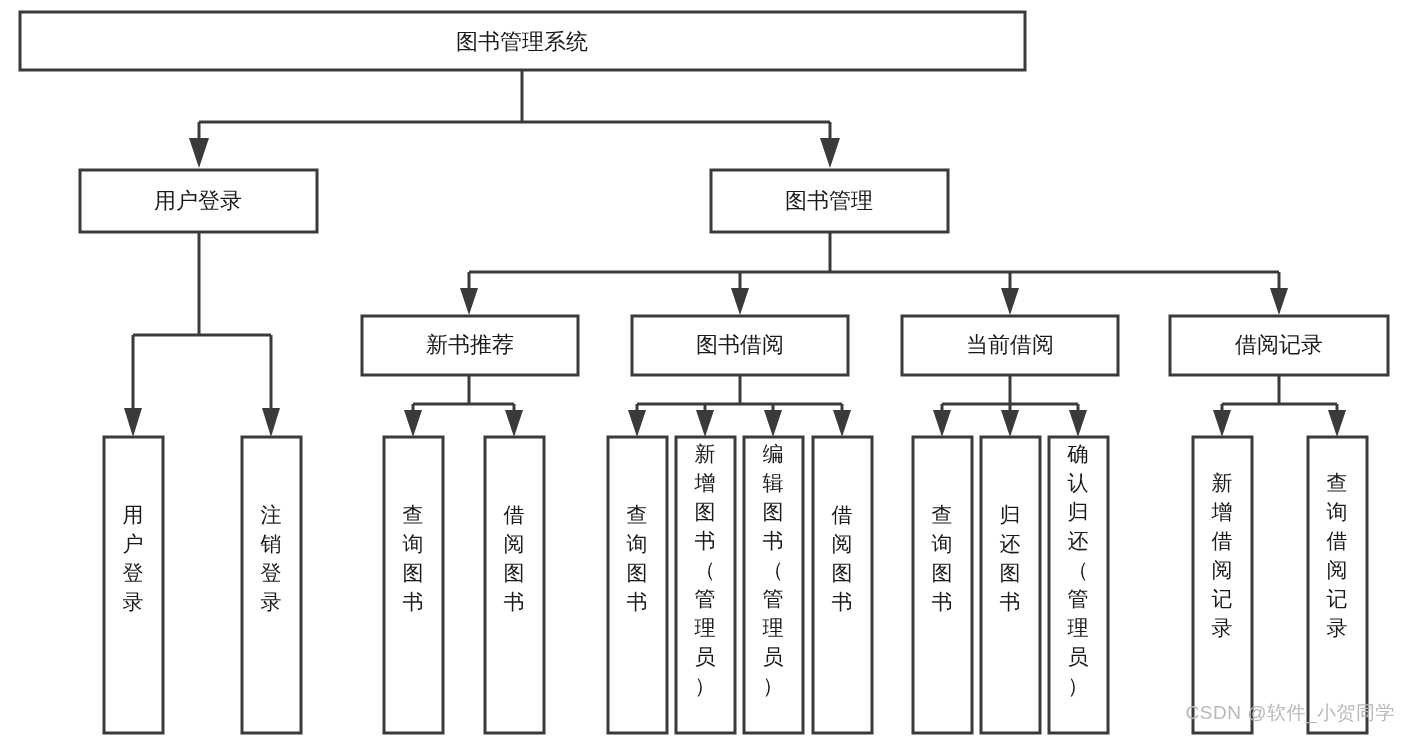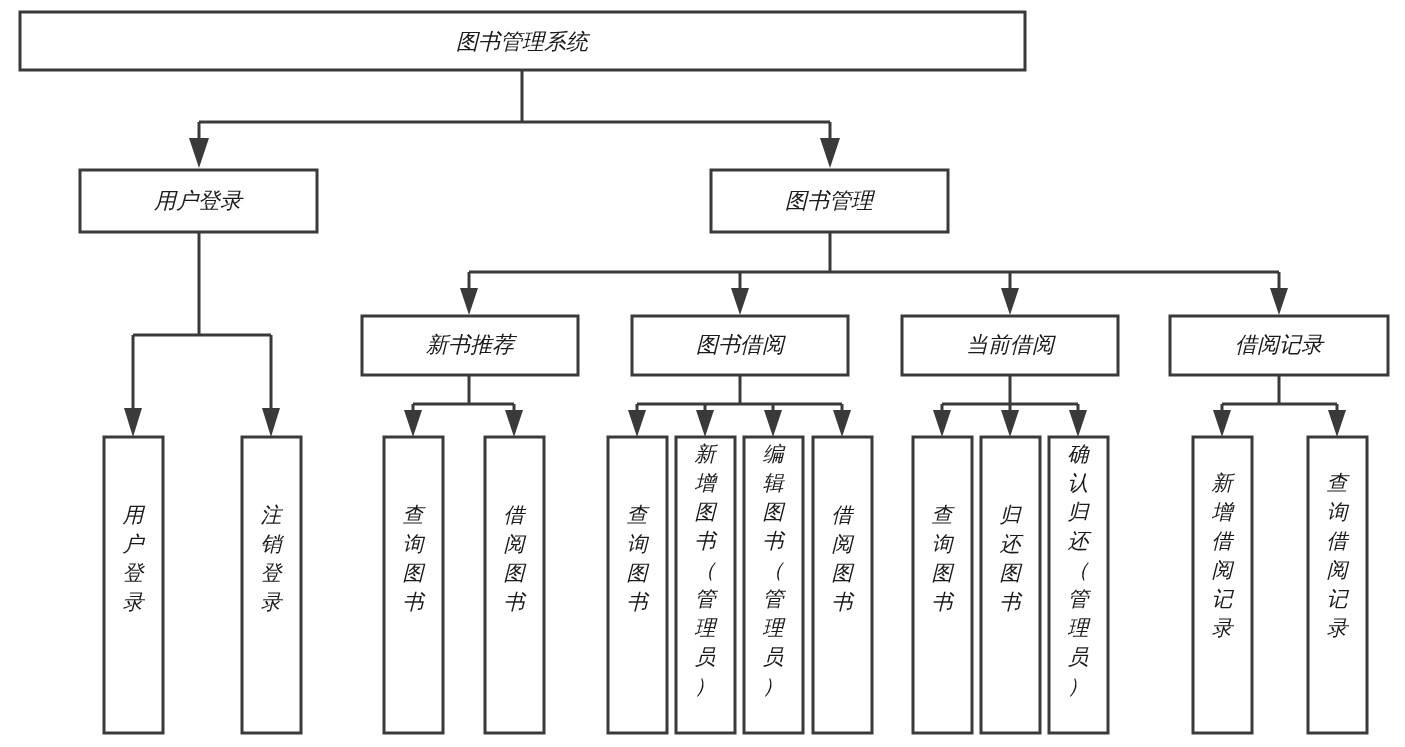--- a/index.html
+++ b/index.html
@@ -11,21 +11,20 @@
     width: 1405px;
     height: 747px;
     font-family: "Liberation Sans", "DejaVu Sans", sans-serif;
     overflow: hidden;
     position: relative;
   }
   #diagram-root {
     position: relative;
     width: 1405px;
     height: 732px;
-    font-style: italic;
   }
   svg.diagram {
     display: block;
     width: 1405px;
     height: 747px;
   }
   .node-rect {
     fill: #ffffff;
     stroke: #3a3a3a;
     stroke-width: 3;
@@ -233,13 +232,14 @@
       <rect class="node-rect-leaf" x="1193" y="437" width="59" height="296"></rect>
       <text class="leaf-label" x="1222" y="490"><tspan x="1222" y="490">新</tspan><tspan x="1222" y="519">增</tspan><tspan x="1222" y="548">借</tspan><tspan x="1222" y="577">阅</tspan><tspan x="1222" y="606">记</tspan><tspan x="1222" y="635">录</tspan></text>
     </g>
     <g>
       <rect class="node-rect-leaf" x="1308" y="437" width="59" height="296"></rect>
       <text class="leaf-label" x="1337" y="490"><tspan x="1337" y="490">查</tspan><tspan x="1337" y="519">询</tspan><tspan x="1337" y="548">借</tspan><tspan x="1337" y="577">阅</tspan><tspan x="1337" y="606">记</tspan><tspan x="1337" y="635">录</tspan></text>
     </g>
 
   </svg>
 
+  <div class="watermark">CSDN @软件_小贺同学</div>
 </div>
 
 </body></html>

